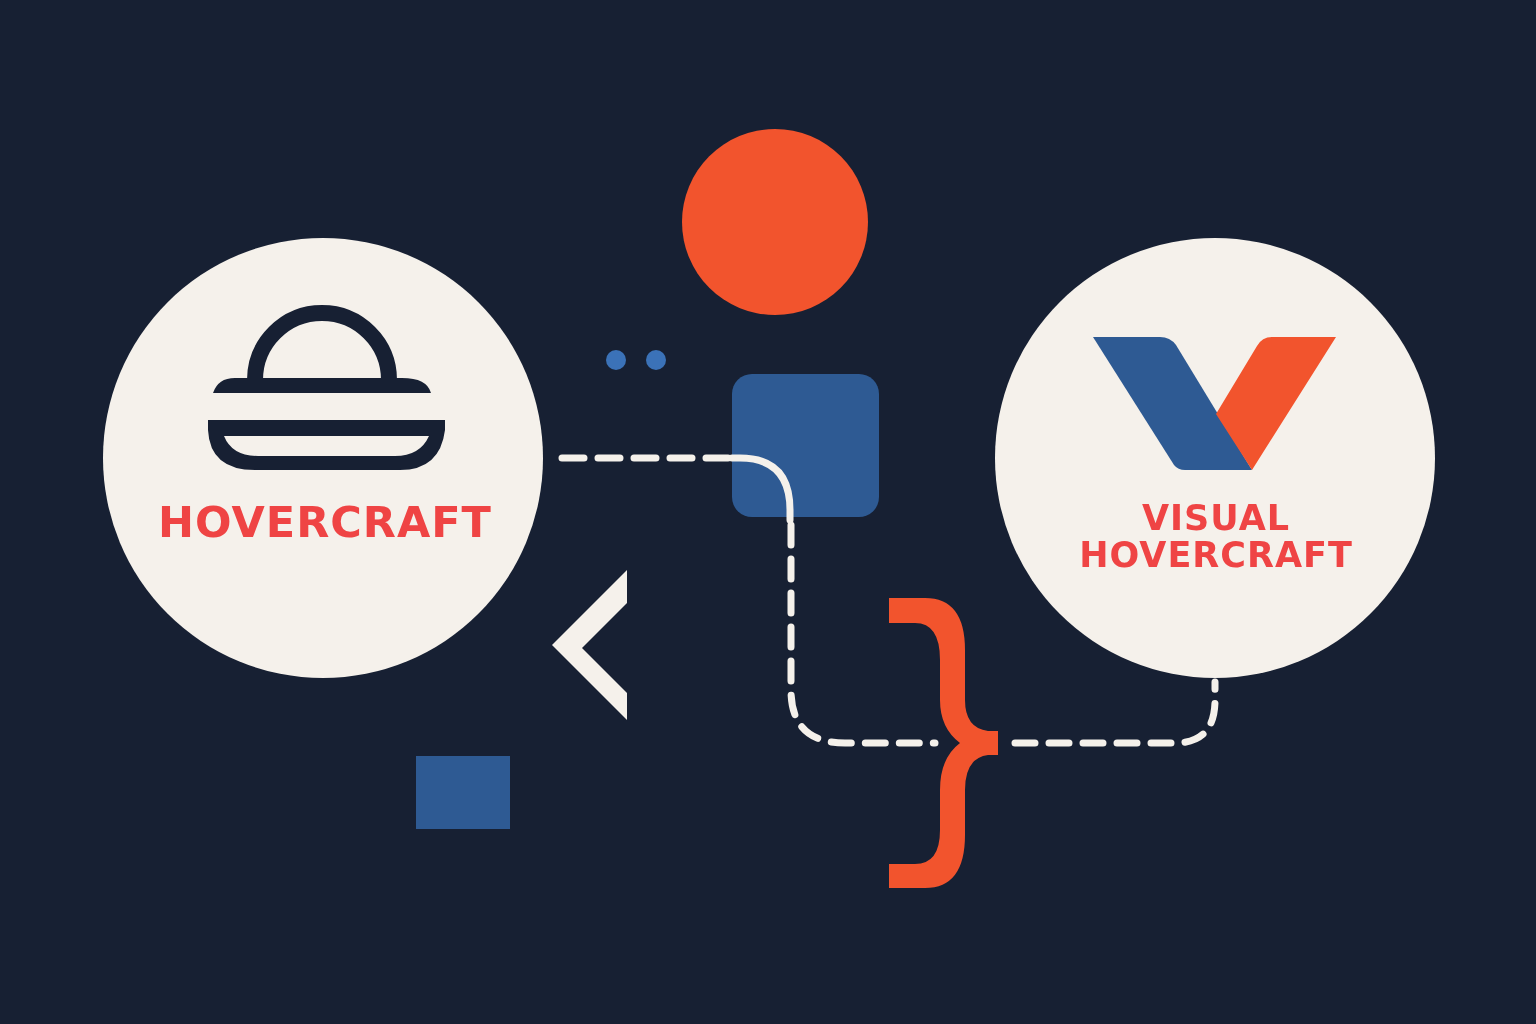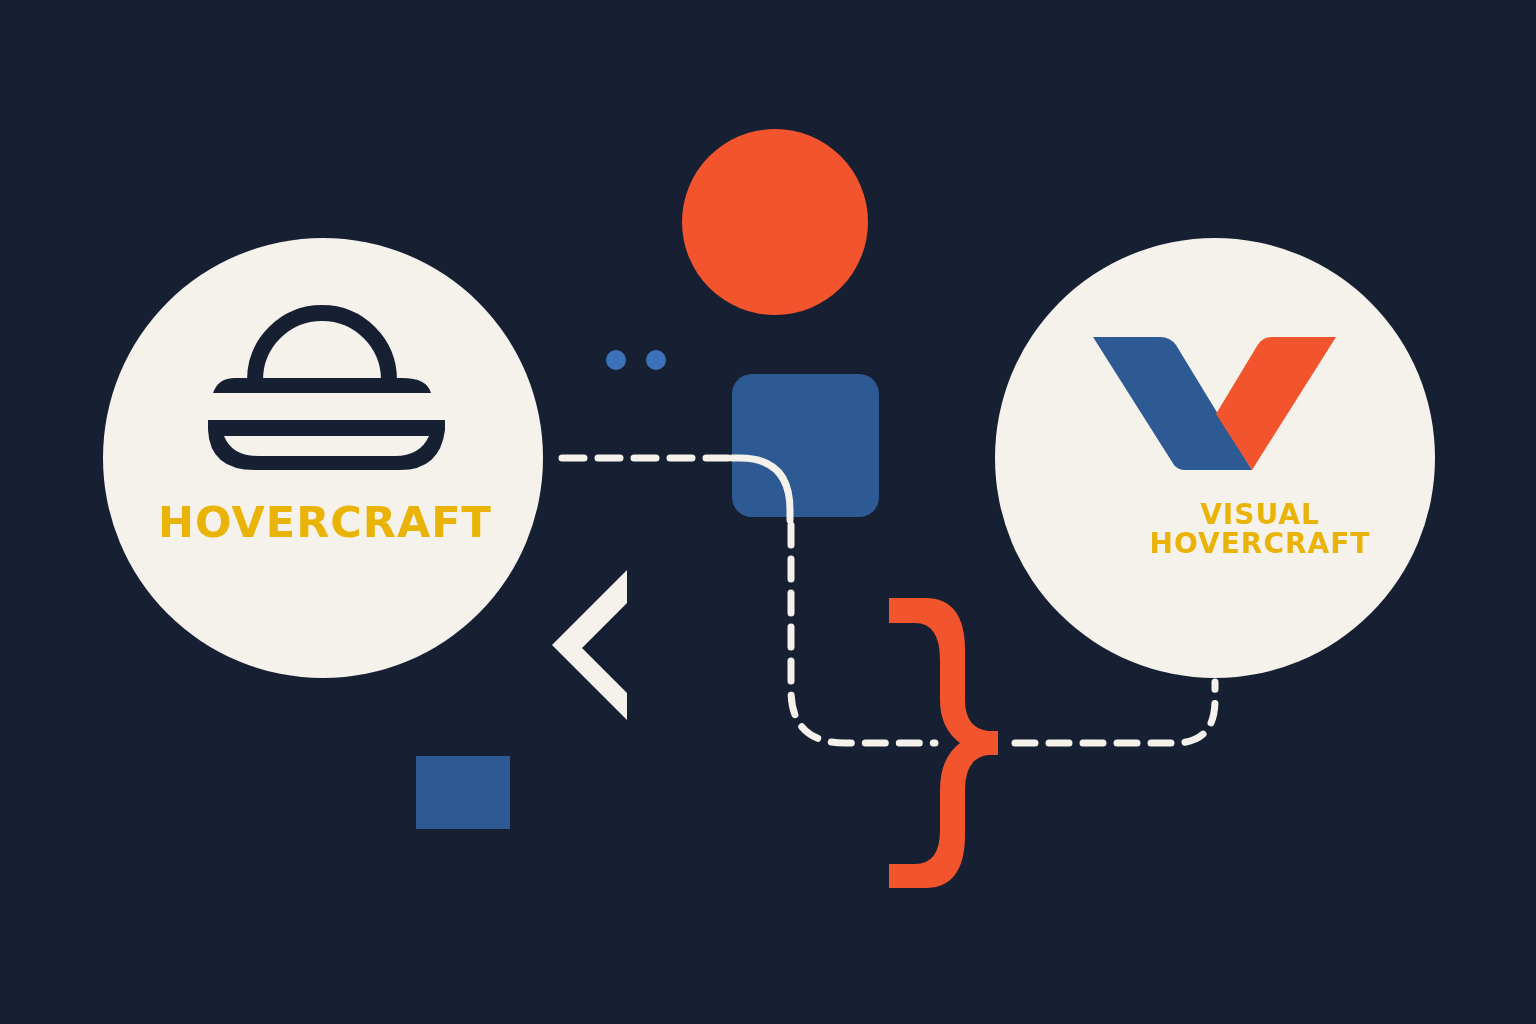--- a/index.html
+++ b/index.html
@@ -6,29 +6,29 @@
     body {
       width: 1536px; height: 1024px; overflow: hidden;
       background: #172033;
       font-family: "DejaVu Sans", "Liberation Sans", sans-serif;
       position: relative;
     }
     .canvas { position: absolute; left: 0; top: 0; width: 1536px; height: 1024px; }
     .logo-text {
       position: absolute;
       text-align: center;
-      color: #eab308;
+      color: #ef4444;
       font-family: "DejaVu Sans", sans-serif;
       font-weight: bold;
       letter-spacing: 1px;
       line-height: 1.05;
     }
     .logo-text span { display: block; }
     #hv-text { left: 105px; width: 440px; top: 500px; font-size: 43px; }
-    #ve-text { left: 1040px; width: 440px; top: 500px; font-size: 28px; }
+    #ve-text { left: 996px; width: 440px; top: 500px; font-size: 35px; }
   </style>
 </head>
 <body>
 
 <svg class="canvas" viewBox="0 0 1536 1024" xmlns="http://www.w3.org/2000/svg">
 
   <circle cx="775" cy="222" r="93" fill="#F2542D"></circle>
 
   <circle cx="616" cy="360" r="10" fill="#3B72B8"></circle>
   <circle cx="656" cy="360" r="10" fill="#3B72B8"></circle>

